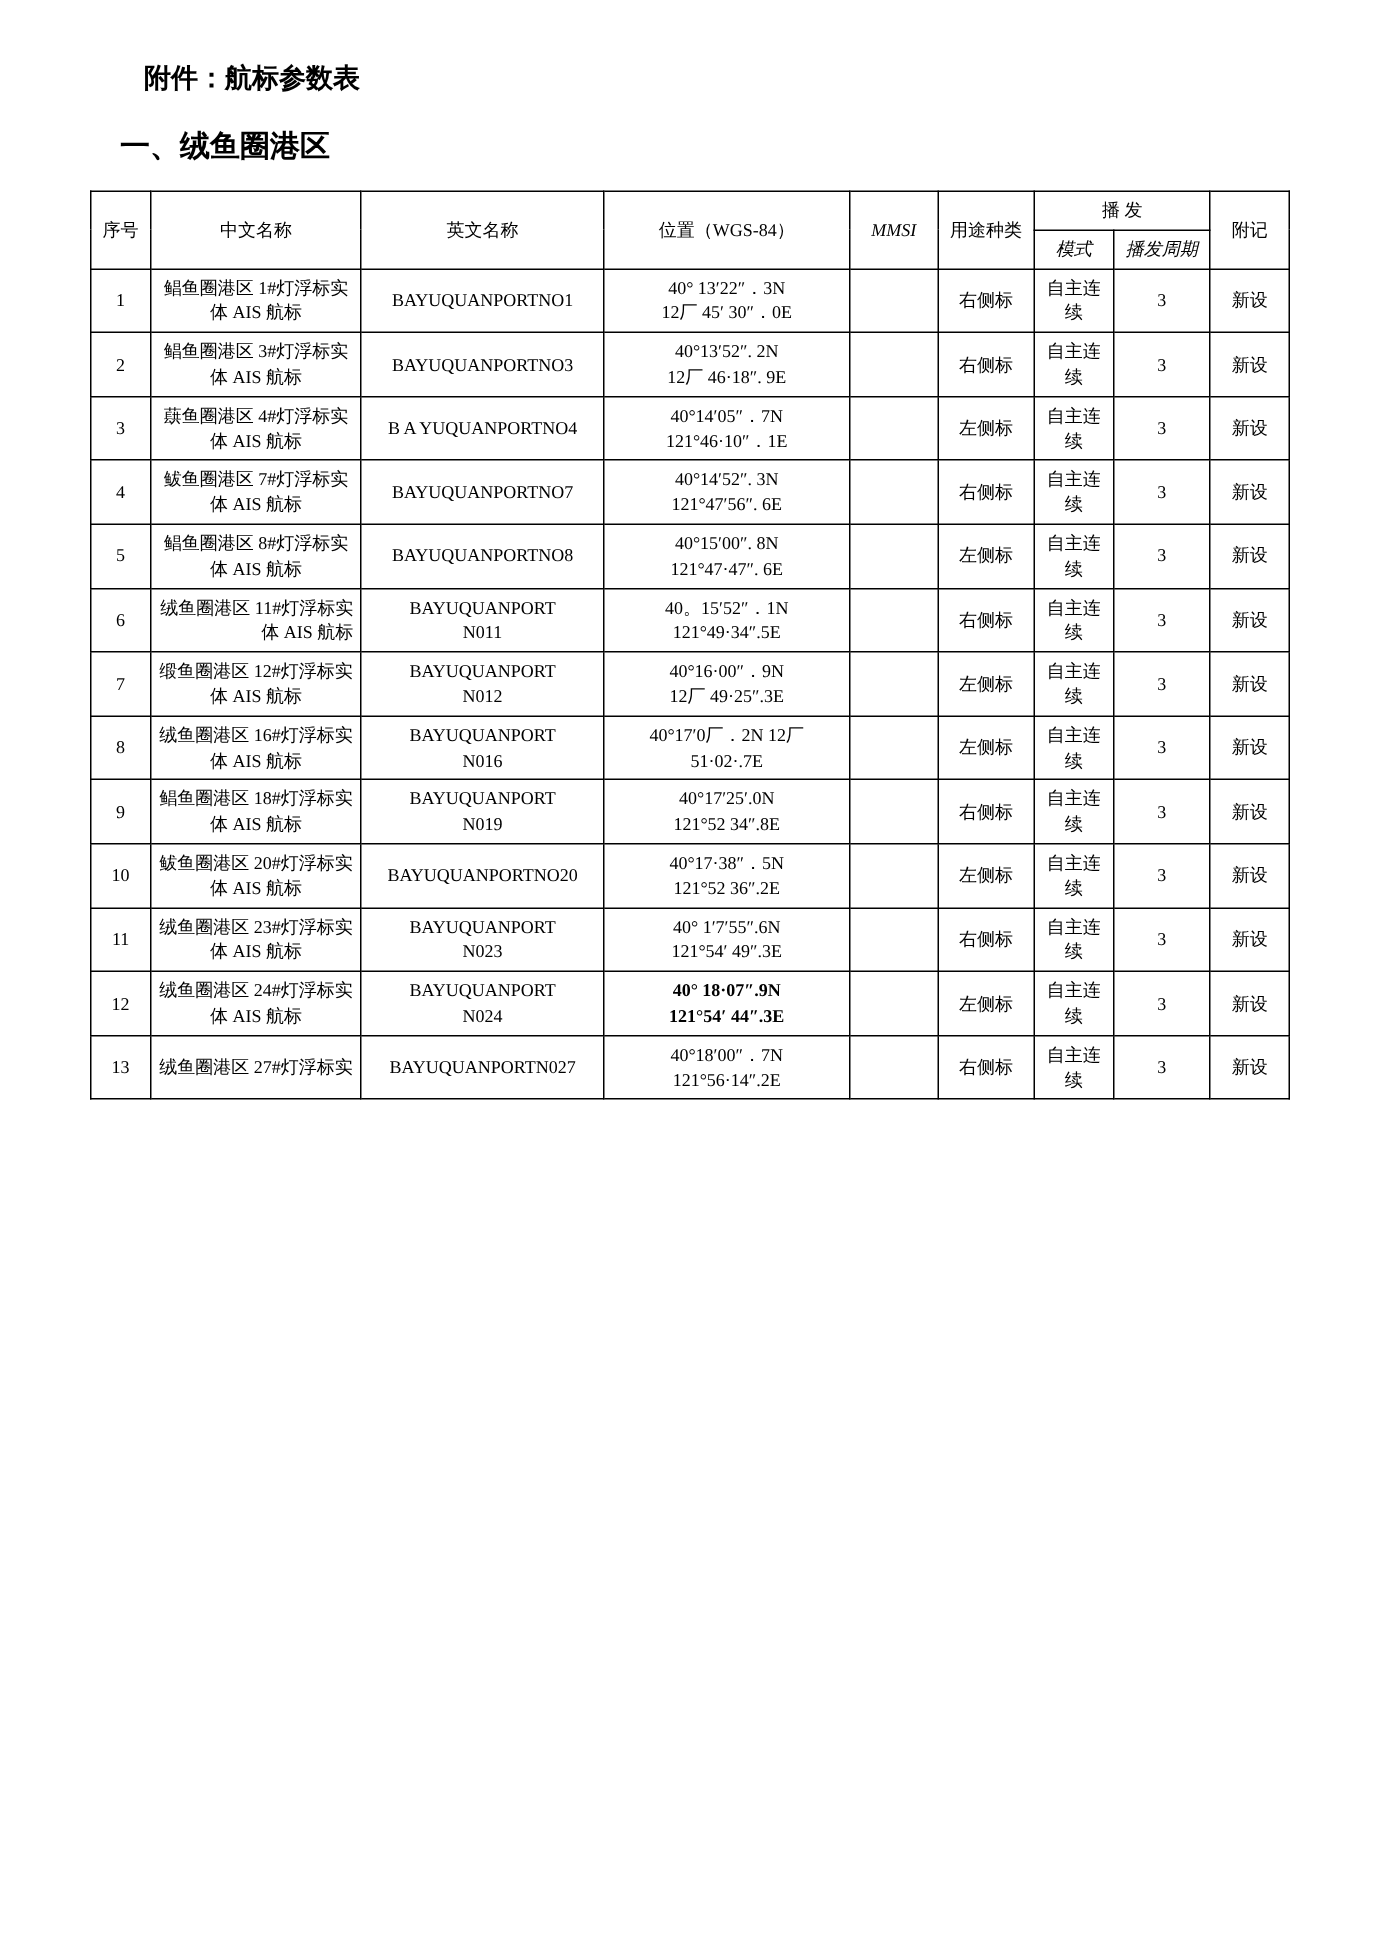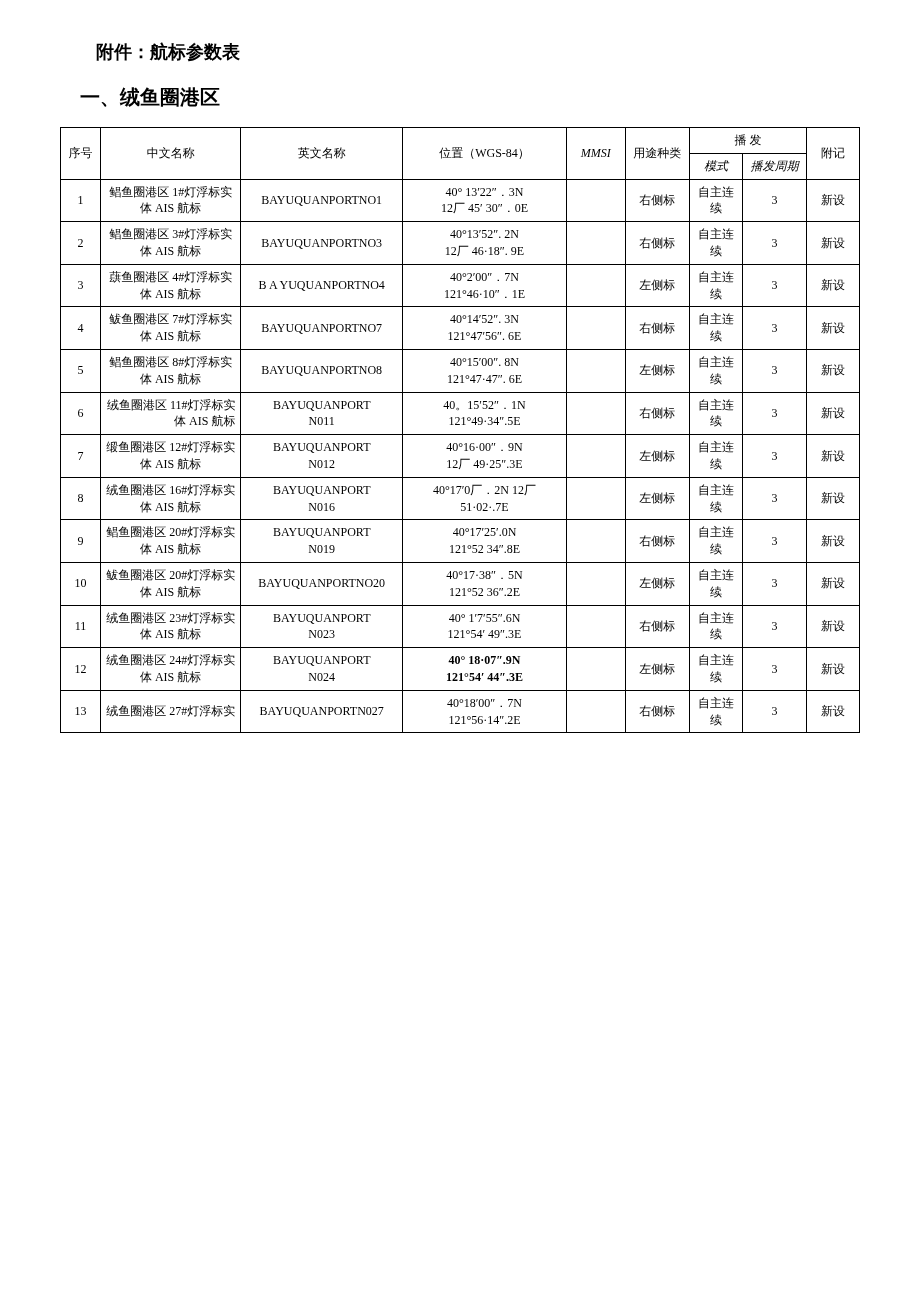--- a/index.html
+++ b/index.html
@@ -102,21 +102,21 @@
         <td style="white-space: pre-wrap;"></td>
         <td style="white-space: pre-wrap;">右侧标</td>
         <td style="white-space: pre-wrap;">自主连续</td>
         <td style="white-space: pre-wrap;">3</td>
         <td style="white-space: pre-wrap;">新设</td>
       </tr>
       <tr>
         <td style="white-space: pre-wrap;">3</td>
         <td style="white-space: pre-wrap;">蕻鱼圈港区 4#灯浮标实体 AIS 航标</td>
         <td style="white-space: pre-wrap;">B A YUQUANPORTNO4</td>
-        <td style="white-space: pre-wrap;">40°2′00″．7N
+        <td style="white-space: pre-wrap;">40°14′05″．7N
 121°46·10″．1E</td>
         <td style="white-space: pre-wrap;"></td>
         <td style="white-space: pre-wrap;">左侧标</td>
         <td style="white-space: pre-wrap;">自主连续</td>
         <td style="white-space: pre-wrap;">3</td>
         <td style="white-space: pre-wrap;">新设</td>
       </tr>
       <tr>
         <td style="white-space: pre-wrap;">4</td>
         <td style="white-space: pre-wrap;">鲅鱼圈港区 7#灯浮标实体 AIS 航标</td>
@@ -174,21 +174,21 @@
 N016</td>
         <td style="white-space: pre-wrap;">40°17′0厂．2N 12厂 51·02·.7E</td>
         <td style="white-space: pre-wrap;"></td>
         <td style="white-space: pre-wrap;">左侧标</td>
         <td style="white-space: pre-wrap;">自主连续</td>
         <td style="white-space: pre-wrap;">3</td>
         <td style="white-space: pre-wrap;">新设</td>
       </tr>
       <tr>
         <td style="white-space: pre-wrap;">9</td>
-        <td style="white-space: pre-wrap;">鲳鱼圈港区 20#灯浮标实体 AIS 航标</td>
+        <td style="white-space: pre-wrap;">鲳鱼圈港区 18#灯浮标实体 AIS 航标</td>
         <td style="white-space: pre-wrap;">BAYUQUANPORT
 N019</td>
         <td style="white-space: pre-wrap;">40°17′25′.0N
 121°52 34″.8E</td>
         <td style="white-space: pre-wrap;"></td>
         <td style="white-space: pre-wrap;">右侧标</td>
         <td style="white-space: pre-wrap;">自主连续</td>
         <td style="white-space: pre-wrap;">3</td>
         <td style="white-space: pre-wrap;">新设</td>
       </tr>

